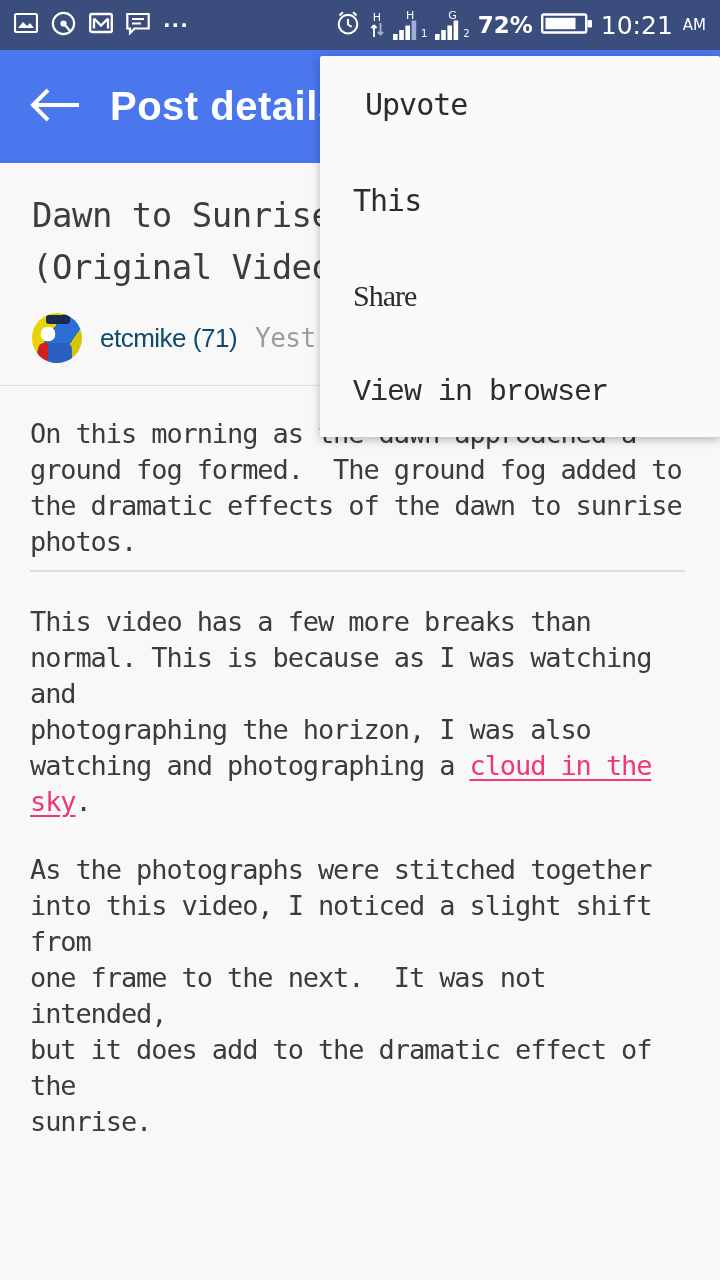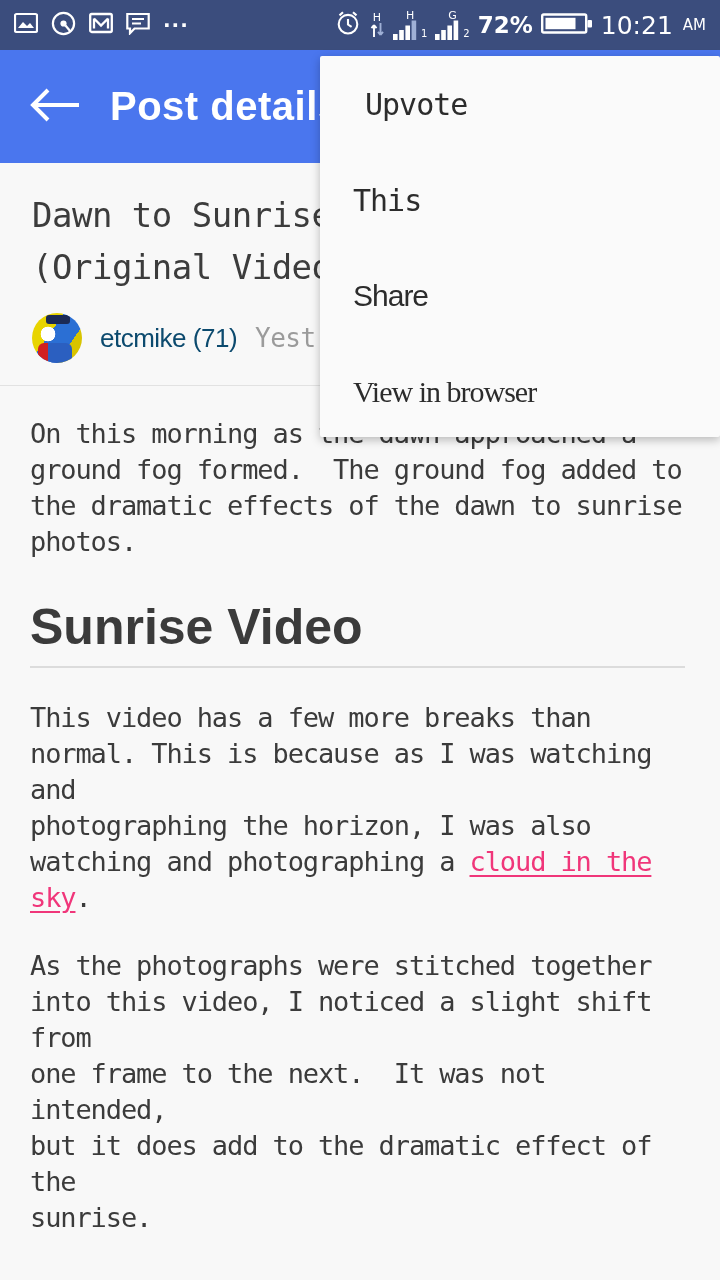--- a/index.html
+++ b/index.html
@@ -206,21 +206,20 @@
       <span class="author-time">Yest</span>
     </div>
 
     <div class="divider"></div>
 
     <div id="body-text">
       <div class="para">On this morning as the dawn approached a
 ground fog formed.  The ground fog added to
 the dramatic effects of the dawn to sunrise
 photos.</div>
-      <div class="sec-head">Sunrise Video</div>
       <div class="hr"></div>
       <div class="para"><span>This video has a few more breaks than
 normal. This is because as I was watching and
 photographing the horizon, I was also
 watching and photographing a </span><a class="inline-link" href="#">cloud in the
 sky</a><span>.</span></div>
       <div class="para">As the photographs were stitched together
 into this video, I noticed a slight shift from
 one frame to the next.  It was not intended,
 but it does add to the dramatic effect of the
@@ -230,20 +229,20 @@
   </div>
 
   <div id="overflow-menu" style="position:absolute; left:320px; top:56px; width:400px; height:381px; background:#fafafa; box-shadow:0 3px 10px rgba(0,0,0,0.26); border-radius:2px; padding-top:0;">
     <div class="menu-item" style="position:absolute; left:0; top:0; width:400px; height:96px; display:flex; align-items:center; padding-left:45px;">
       <span style="font-family:'DejaVu Sans Mono', monospace; font-size:30px; color:#2c2c2c; letter-spacing:-1px;">Upvote</span>
     </div>
     <div class="menu-item" style="position:absolute; left:0; top:96px; width:400px; height:96px; display:flex; align-items:center; padding-left:33px;">
       <span style="font-family:'DejaVu Sans Mono', monospace; font-size:30px; color:#2c2c2c; letter-spacing:-1px;">This</span>
     </div>
     <div class="menu-item" style="position:absolute; left:0; top:192px; width:400px; height:96px; display:flex; align-items:center; padding-left:33px;">
-      <span style="font-family:Liberation Sans, sans-serif; font-size:30px; color:#2c2c2c; letter-spacing:-1px;">Share</span>
+      <span style="font-family:Liberation Serif, serif; font-size:30px; color:#2c2c2c; letter-spacing:-1px;">Share</span>
     </div>
     <div class="menu-item" style="position:absolute; left:0; top:288px; width:400px; height:96px; display:flex; align-items:center; padding-left:33px;">
-      <span style="font-family:Liberation Serif, serif; font-size:30px; color:#2c2c2c; letter-spacing:-1px;">View in browser</span>
+      <span style="font-family:Liberation Mono, monospace; font-size:30px; color:#2c2c2c; letter-spacing:-1px;">View in browser</span>
     </div>
   </div>
 
 </div>
 
 </body></html>

